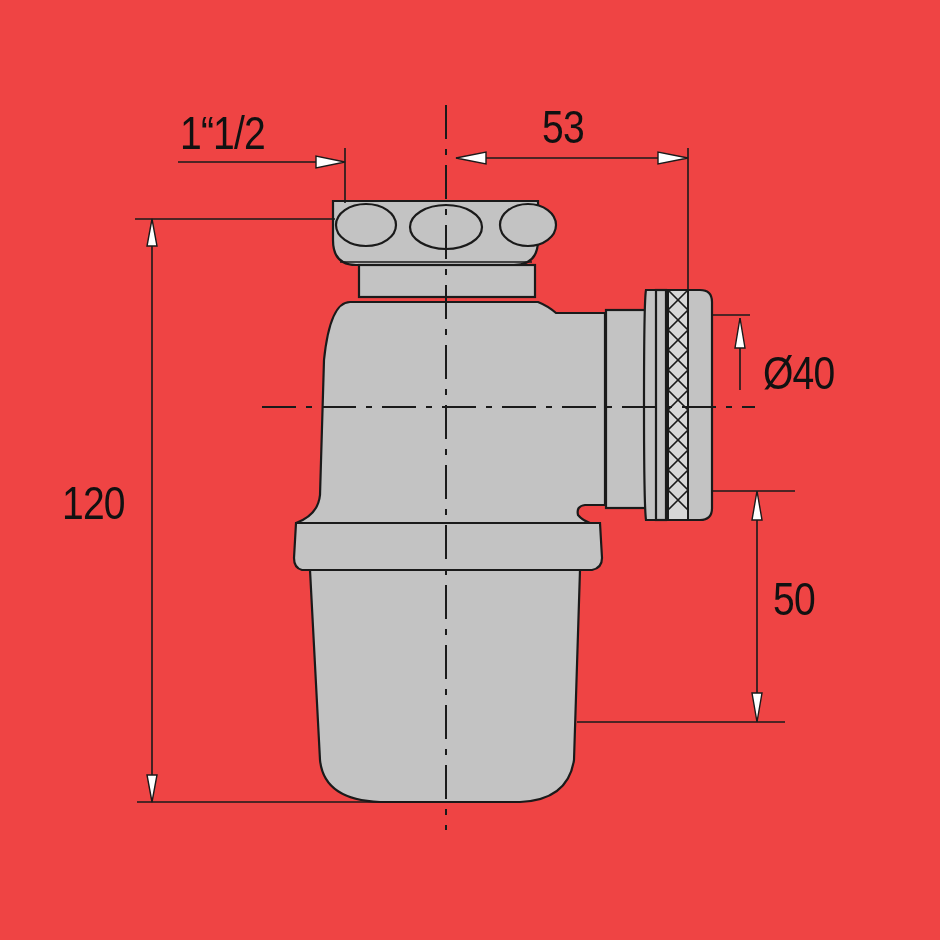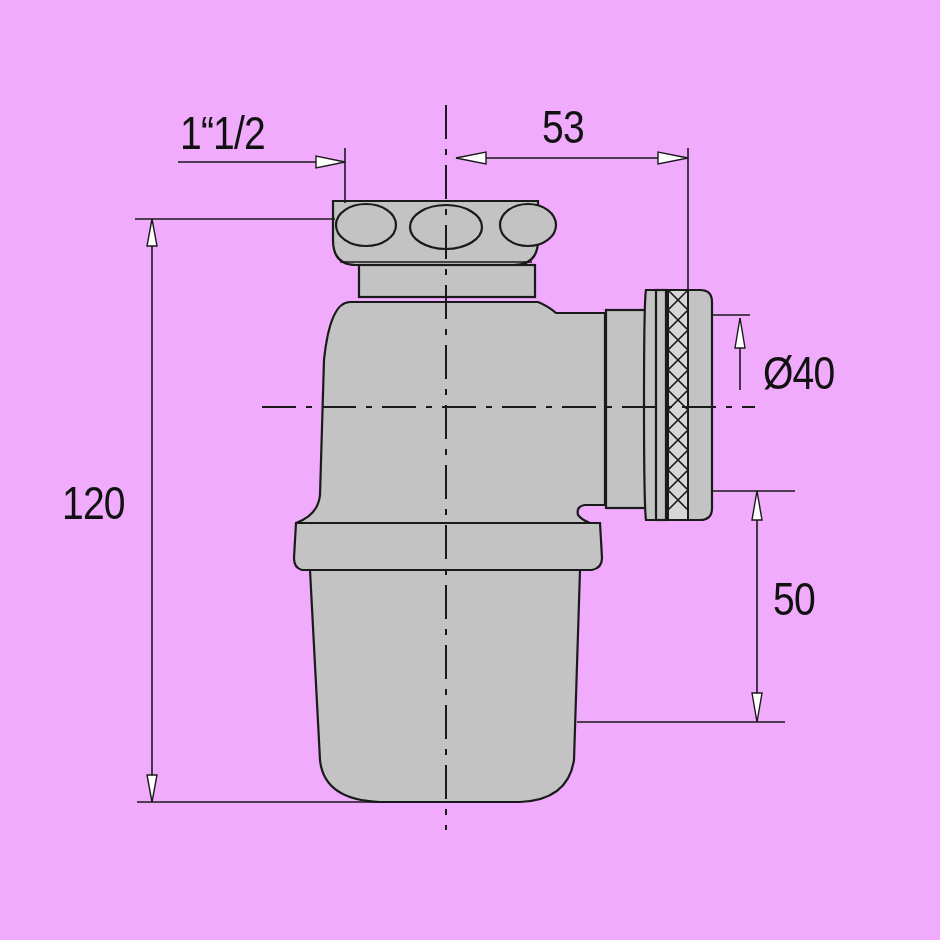--- a/index.html
+++ b/index.html
@@ -1,16 +1,16 @@
 <!DOCTYPE html>
 <html><head>
 <meta charset="utf-8">
 <style>
   html, body { margin: 0; padding: 0; background: #ffffff; }
-  #canvas { position: relative; width: 940px; height: 940px; background: #f0abfc; overflow: hidden; }
+  #canvas { position: relative; width: 940px; height: 940px; background: #ef4444; overflow: hidden; }
   svg { position: absolute; left: 0; top: 0; }
   .dim-label { position: absolute; font-family: "Liberation Sans", sans-serif; color: #111111; font-size: 46px; line-height: 1; letter-spacing: -1px; transform: scaleX(0.85); transform-origin: left top; white-space: nowrap; }
   .body { fill: #c3c3c3; stroke: #1a1a1a; stroke-width: 2.2; }
   .line { stroke: #1a1a1a; stroke-width: 1.6; fill: none; }
   .center { stroke: #1a1a1a; stroke-width: 2; fill: none; stroke-dasharray: 34 10 6 10; }
   .arrow { fill: #ffffff; stroke: #1a1a1a; stroke-width: 1.4; }
 </style>
 </head>
 <body>
 

